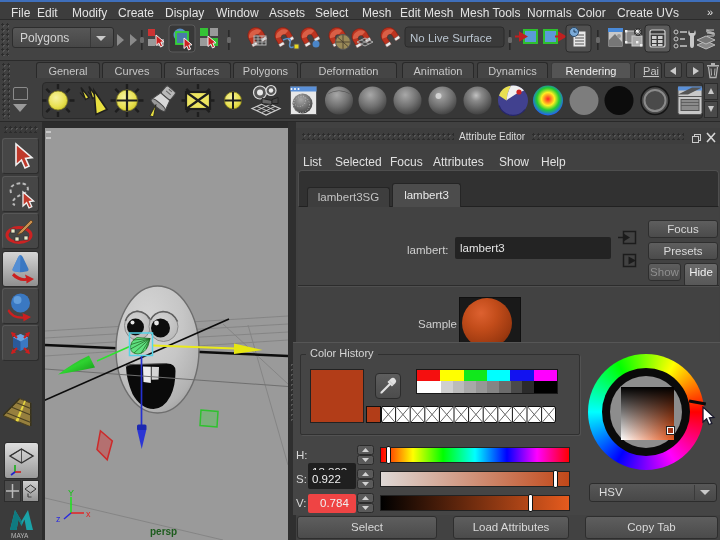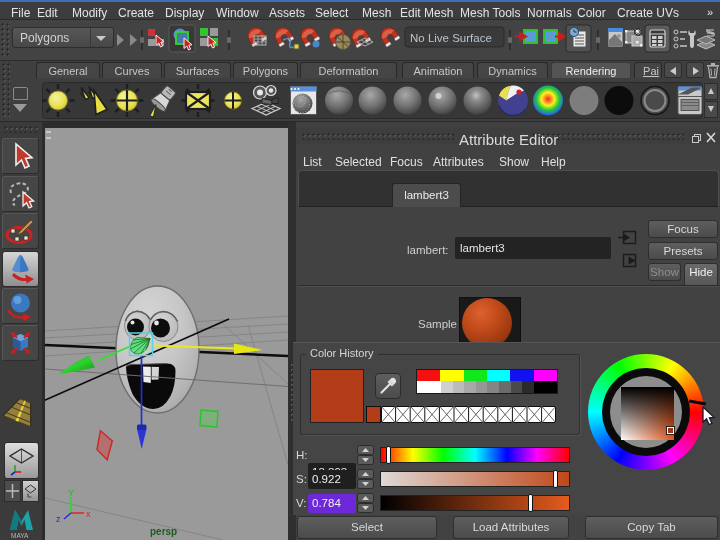--- a/index.html
+++ b/index.html
@@ -517,36 +517,37 @@
 
   <div class="abs" style="left:288px;top:122px;width:8px;height:418px;background:#2f2f2f;">
     <div class="abs grip" style="left:1px;top:240px;width:6px;height:60px;"></div>
   </div>
 
   <div class="abs" id="ae" style="left:296px;top:122px;width:424px;height:418px;background:#414141;">
 
     <div class="abs" style="left:0;top:6px;width:424px;height:16px;background:#3e3e3e;">
       <div class="abs grip" style="left:6px;top:5px;width:152px;height:7px;"></div>
       <div class="abs grip" style="left:236px;top:5px;width:152px;height:7px;"></div>
-      <span class="abs" style="left:163px;top:3px;font-size:15px;color:#dadada;">Attribute Editor</span>
+      <span class="abs" style="left:163px;top:3px;font-size:10px;color:#dadada;">Attribute Editor</span>
       <svg class="abs" style="left:395px;top:4px;" width="26" height="12" viewBox="0 0 26 12">
         <rect x="3.5" y="2.5" width="6" height="6" fill="none" stroke="#c9c9c9"></rect>
         <rect x="1.5" y="4.5" width="6" height="6" fill="#3e3e3e" stroke="#c9c9c9"></rect>
         <path d="M16 1 L24 10 M24 1 L16 10" stroke="#d6d6d6" stroke-width="1.6"></path>
       </svg>
     </div>
 
     <span class="abs" style="left:7px;top:33px;font-size:12px;color:#e0e0e0;">List</span>
     <span class="abs" style="left:39px;top:33px;font-size:12px;color:#e0e0e0;">Selected</span>
     <span class="abs" style="left:94px;top:33px;font-size:12px;color:#e0e0e0;">Focus</span>
     <span class="abs" style="left:137px;top:33px;font-size:12px;color:#e0e0e0;">Attributes</span>
     <span class="abs" style="left:203px;top:33px;font-size:12px;color:#e0e0e0;">Show</span>
     <span class="abs" style="left:245px;top:33px;font-size:12px;color:#e0e0e0;">Help</span>
 
     <div class="abs" style="left:2px;top:48px;width:421px;height:37px;background:#313131;border:1px solid #4e4e4e;border-bottom:1px solid #212121;border-radius:4px 4px 0 0;box-sizing:border-box;"></div>
+    <div class="abs" style="left:11px;top:65px;width:83px;height:20px;background:#3e3e3e;border:1px solid #252525;border-bottom:none;border-radius:3px 3px 0 0;box-sizing:border-box;color:#c3c3c3;font-size:11.5px;text-align:center;line-height:19px;">lambert3SG</div>
     <div class="abs" style="left:96px;top:61px;width:69px;height:24px;background:#4c4c4c;border:1px solid #252525;border-bottom:none;border-radius:3px 3px 0 0;box-sizing:border-box;color:#eaeaea;font-size:11.5px;text-align:center;line-height:22px;">lambert3</div>
 
     <div class="abs" style="left:2px;top:85px;width:421px;height:333px;background:#424242;"></div>
     <span class="abs" style="left:111px;top:122px;font-size:11.5px;color:#cfcfcf;">lambert:</span>
     <div class="fld" style="left:159px;top:115px;width:156px;height:22px;line-height:22px;padding-left:5px;">lambert3</div>
 
     <svg class="abs" style="left:322px;top:107px;" width="22" height="42" viewBox="0 0 22 42">
       <rect x="5.5" y="2.5" width="12" height="12" fill="none" stroke="#1c1c1c" stroke-width="1.5"></rect>
       <path d="M0 8.5 L6 8.5" stroke="#1c1c1c" stroke-width="1.5"></path>
       <path d="M5.5 4.5 L12 8.5 L5.5 12.5 Z" fill="#1c1c1c"></path>
@@ -592,21 +593,21 @@
         <g stroke="#555555" stroke-width="0.9">
           <path d="M0 0 L14.6 17 M14.6 0 L0 17 M14.6 0 L29.2 17 M29.2 0 L14.6 17 M29.2 0 L43.8 17 M43.8 0 L29.2 17 M43.8 0 L58.4 17 M58.4 0 L43.8 17 M58.4 0 L73 17 M73 0 L58.4 17 M73 0 L87.6 17 M87.6 0 L73 17 M87.6 0 L102.2 17 M102.2 0 L87.6 17 M102.2 0 L116.8 17 M116.8 0 L102.2 17 M116.8 0 L131.4 17 M131.4 0 L116.8 17 M131.4 0 L146 17 M146 0 L131.4 17 M146 0 L160.6 17 M160.6 0 L146 17 M160.6 0 L175 17 M175 0 L160.6 17"></path>
         </g>
       </svg>
 
       <span class="abs" style="left:3px;top:106px;font-size:11.5px;color:#d8d8d8;">H:</span>
       <div class="fld" style="left:15px;top:120px;width:48px;height:19px;line-height:19px;padding-left:4px;background:#1f1f1f;color:#f0f0f0;">13.393</div>
       <span class="abs" style="left:3px;top:130px;font-size:11.5px;color:#d8d8d8;">S:</span>
       <div class="fld" style="left:15px;top:127px;width:48px;height:19px;line-height:19px;padding-left:4px;background:#1f1f1f;color:#f0f0f0;">0.922</div>
       <span class="abs" style="left:3px;top:154px;font-size:11.5px;color:#d8d8d8;">V:</span>
-      <div class="fld" style="left:15px;top:151px;width:48px;height:19px;line-height:19px;padding-left:4px;background:#6d28d9;color:#f0f0f0;">0.784</div>
+      <div class="fld" style="left:15px;top:151px;width:48px;height:19px;line-height:19px;padding-left:12px;background:#ef4444;color:#f0f0f0;">0.784</div>
       <svg class="abs" style="left:64px;top:102px;" width="17" height="20" viewBox="0 0 17 20">
         <rect x="0.5" y="0.5" width="16" height="9" rx="2" fill="#5a5a5a" stroke="#2c2c2c"></rect>
         <rect x="0.5" y="10.5" width="16" height="9" rx="2" fill="#5a5a5a" stroke="#2c2c2c"></rect>
         <path d="M8.5 3 L12 7 L5 7 Z" fill="#d2d2d2"></path>
           <path d="M8.5 17 L12 13 L5 13 Z" fill="#d2d2d2"></path>
       </svg>
       <svg class="abs" style="left:64px;top:126px;" width="17" height="20" viewBox="0 0 17 20">
         <rect x="0.5" y="0.5" width="16" height="9" rx="2" fill="#5a5a5a" stroke="#2c2c2c"></rect>
         <rect x="0.5" y="10.5" width="16" height="9" rx="2" fill="#5a5a5a" stroke="#2c2c2c"></rect>
         <path d="M8.5 3 L12 7 L5 7 Z" fill="#d2d2d2"></path>
@@ -630,19 +631,24 @@
       <div class="abs" style="left:309px;top:25px;width:88px;height:88px;border-radius:50%;background:#0a0a0a;"></div>
       <div class="abs" style="left:317px;top:33px;width:72px;height:72px;border-radius:50%;background:#8d8d8d;"></div>
       <div class="abs" style="left:328px;top:44px;width:53px;height:53px;background:linear-gradient(180deg,rgba(0,0,0,1),rgba(0,0,0,0)),linear-gradient(90deg,#ffffff,#e2571e);"></div>
       <div class="abs" style="left:374px;top:84px;width:5px;height:5px;background:#a03515;border:1.5px solid #ffffff;outline:1px solid #222;box-sizing:content-box;"></div>
       <div class="abs" style="left:396px;top:58px;width:17px;height:2.5px;background:#0a0a0a;transform:rotate(10deg);"></div>
 
       <svg class="abs" style="left:408px;top:63px;" width="18" height="22" viewBox="0 0 18 22">
         <path d="M2 1 L2 16 L5.6 12.9 L8 18.5 L10.8 17.3 L8.4 11.8 L13 11.4 Z" fill="#ffffff" stroke="#1a1a2e" stroke-width="1.3"></path>
       </svg>
 
+      <div class="abs" style="left:296px;top:140px;width:128px;height:19px;background:linear-gradient(#575757,#484848);border:1px solid #2c2c2c;border-radius:3px;box-sizing:border-box;">
+        <span style="position:absolute;left:9px;top:2px;font-size:11.5px;color:#dcdcdc;">HSV</span>
+        <div style="position:absolute;right:21px;top:1px;width:1px;height:15px;background:#3a3a3a;"></div>
+        <div style="position:absolute;right:6px;top:6px;width:0;height:0;border-left:5px solid transparent;border-right:5px solid transparent;border-top:5px solid #c9c9c9;"></div>
+      </div>
     </div>
 
     <div class="btn" style="left:1px;top:394px;width:140px;height:23px;line-height:21px;">Select</div>
     <div class="btn" style="left:157px;top:394px;width:116px;height:23px;line-height:21px;">Load Attributes</div>
     <div class="btn" style="left:289px;top:394px;width:133px;height:23px;line-height:21px;">Copy Tab</div>
   </div>
 </div>
 
 </body></html>

